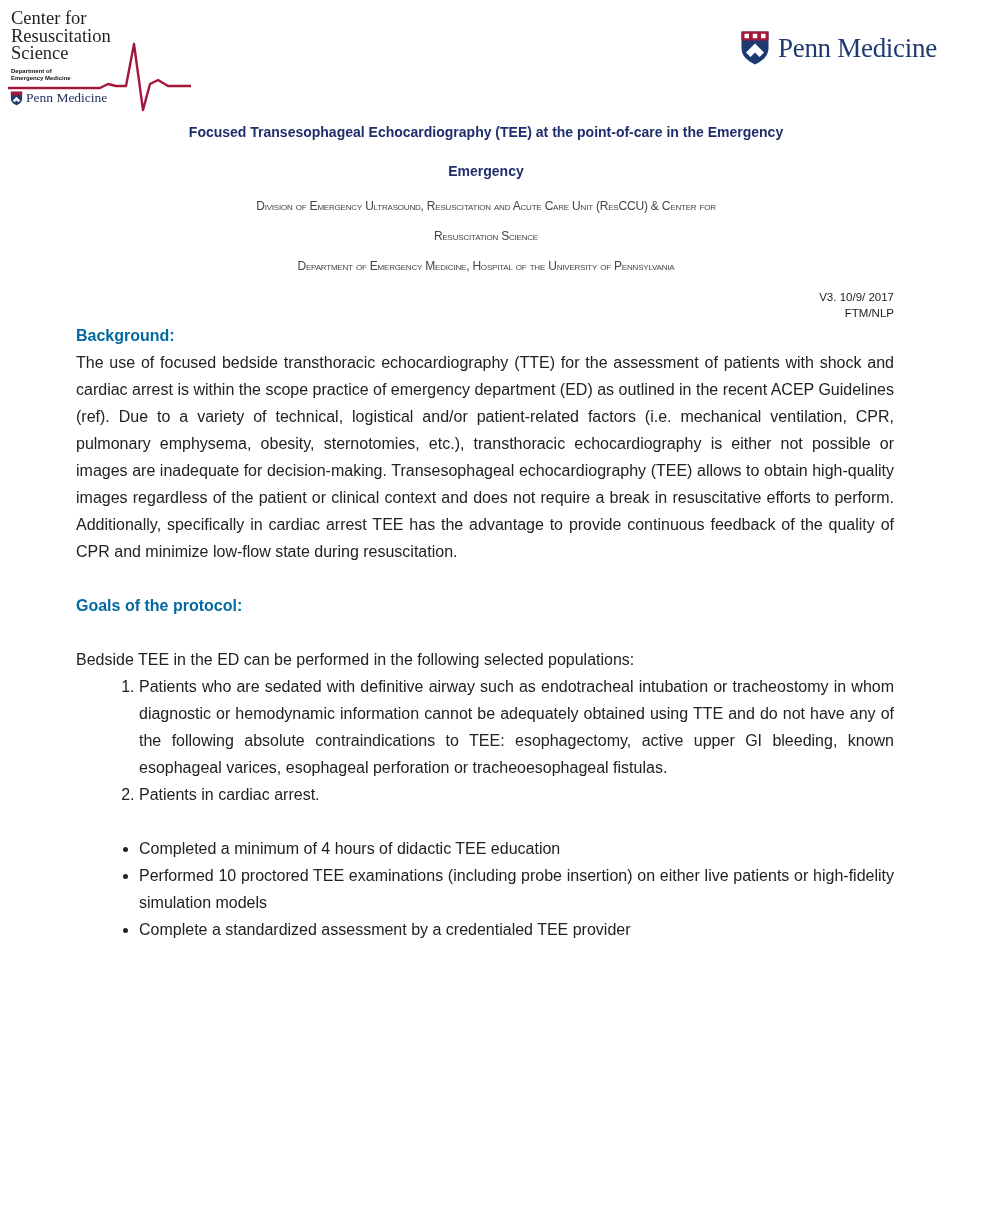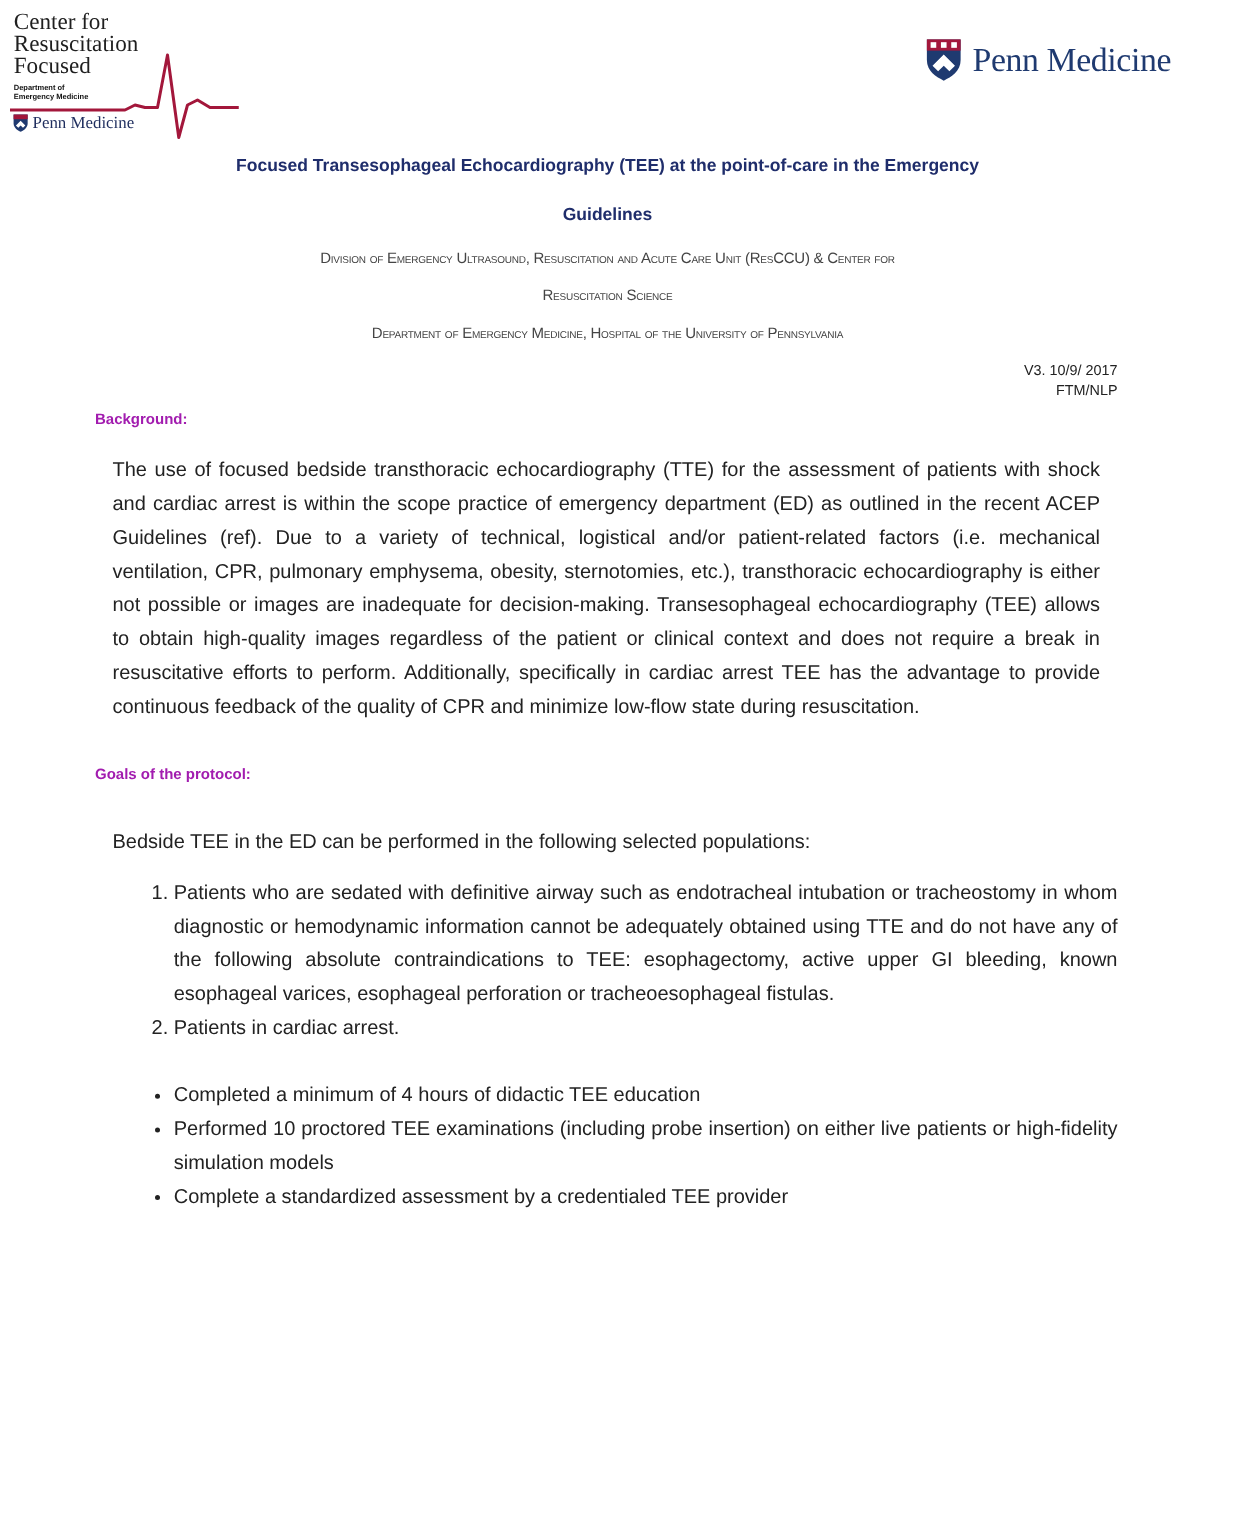--- a/index.html
+++ b/index.html
@@ -21,39 +21,39 @@
   .smallcaps { position: absolute; left: 76px; width: 820px; text-align: center; font-variant: small-caps; font-size: 12px; color: #444; font-family: "Liberation Sans Narrow", "Liberation Sans", sans-serif; letter-spacing: -0.2px; }
   .sc1 { top: 199px; }
   .sc2 { top: 229px; }
   .sc3 { top: 259px; }
 
   .version { position: absolute; right: 93px; font-size: 11.5px; color: #222; }
   .v1 { top: 291px; }
   .v2 { top: 307px; }
 
   .content { position: absolute; left: 76px; top: 322px; width: 818px; font-size: 16px; line-height: 27px; color: #222; }
-  .content h3 { margin: 0; font-size: 12px; font-weight: bold; line-height: 27px; color: #a21caf; }
-  .content p { margin: 14px; text-align: justify; }
+  .content h3 { margin: 0; font-size: 16px; font-weight: bold; line-height: 27px; color: #0369a1; }
+  .content p { margin: 0; text-align: justify; }
   .section { margin-bottom: 27px; }
   ol, ul { margin: 0; padding-left: 63px; }
   ol li { padding-left: 0; }
   ul { list-style: disc; }
   li { text-align: justify; }
 </style>
 </head>
 <body>
 
 <div class="logo-left">
   <svg class="ecg" width="190" height="104" viewBox="0 0 190 104">
     <polyline points="0,80 92,80 100,76 108,78 118,78 126,36 135,102 142,76 150,72 160,78 183,78" fill="none" stroke="#a3173b" stroke-width="2.4" stroke-linejoin="round"></polyline>
   </svg>
   <div class="cfrs">
     <div>Center for</div>
     <div>Resuscitation</div>
-    <div>Focused</div>
+    <div>Science</div>
   </div>
   <div class="dept">
     <div>Department of</div>
     <div>Emergency Medicine</div>
   </div>
   <div class="pm-small">
     <svg width="13" height="15" viewBox="0 0 20 24">
       <path d="M1 1 H19 V12 C19 18 14 21 10 23 C6 21 1 18 1 12 Z" fill="#1f3a70"></path>
       <rect x="1" y="1" width="18" height="6" fill="#a3173b"></rect>
       <path d="M4 15 L10 9 L16 15 L13 18 L10 15 L7 18 Z" fill="#fff"></path>
@@ -68,21 +68,21 @@
     <rect x="1" y="1" width="18" height="6" fill="#a3173b"></rect>
     <rect x="3" y="2.5" width="3" height="3" fill="#fff"></rect>
     <rect x="8.5" y="2.5" width="3" height="3" fill="#fff"></rect>
     <rect x="14" y="2.5" width="3" height="3" fill="#fff"></rect>
     <path d="M4 15 L10 9 L16 15 L13 18 L10 15 L7 18 Z" fill="#fff"></path>
   </svg>
   <span class="pm-text">Penn Medicine</span>
 </div>
 
 <div class="title l1">Focused Transesophageal Echocardiography (TEE) at the point-of-care in the Emergency</div>
-<div class="title l2">Guidelines</div>
+<div class="title l2">Emergency</div>
 
 <div class="smallcaps sc1">Division of Emergency Ultrasound, Resuscitation and Acute Care Unit (ResCCU) &amp; Center for</div>
 <div class="smallcaps sc2">Resuscitation Science</div>
 <div class="smallcaps sc3">Department of Emergency Medicine, Hospital of the University of Pennsylvania</div>
 
 <div class="version v1">V3. 10/9/ 2017</div>
 <div class="version v2">FTM/NLP</div>
 
 <div class="content">
   <div class="section">

